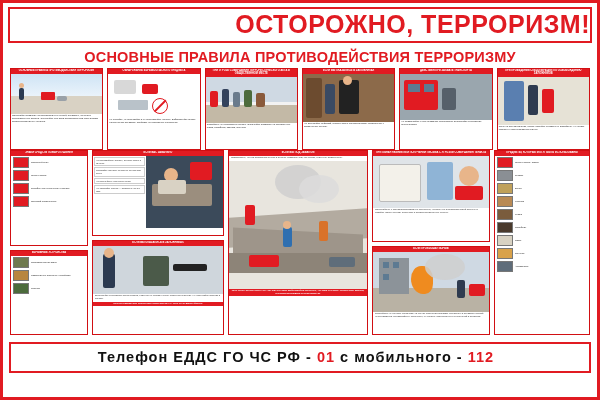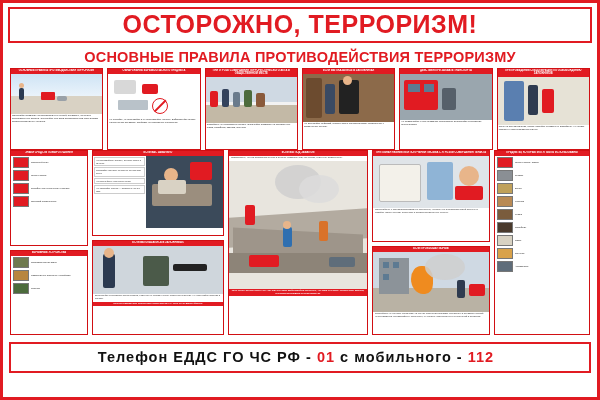--- a/index.html
+++ b/index.html
@@ -1,18 +1,18 @@
 <!DOCTYPE html>
 <html><head>
 <meta charset="utf-8">
 <style>
   html,body{margin:0;padding:0;}
   body{width:600px;height:400px;background:#ffffff;font-family:"Liberation Sans",sans-serif;overflow:hidden;}
   .poster{position:relative;width:600px;height:400px;box-sizing:border-box;border:3px solid #e11b22;background:#ffffff;}
-  .title-bar{margin:4px 5px 0 5px;border:2px solid #e11b22;background:#fff;text-align:center;padding:3px 0 4px 0;}
+  .title-bar{margin:4px 5px 0 5px;border:2px solid #e11b22;background:#fff;text-align:right;padding:3px 0 4px 0;}
   .title-bar .title{font-size:25px;font-weight:bold;color:#e11b22;letter-spacing:0.5px;line-height:1;font-family:"Liberation Sans",sans-serif;}
   .sec-head{text-align:center;font-size:14.5px;font-weight:bold;color:#e11b22;margin:6px 0 3px 0;letter-spacing:0.2px;}
   .sec-head2{text-align:center;font-size:14px;font-weight:bold;color:#e11b22;margin:4px 0 3px 0;letter-spacing:0.2px;}
   .row1{display:flex;gap:4px;padding:0 7px;height:82px;}
   .card{border:1px solid #d10f13;background:#fff;box-sizing:border-box;position:relative;overflow:hidden;}
   .card .hd{background:#e11b22;color:#fff;font-size:2.6px;font-weight:bold;text-align:center;padding:1px 1px;line-height:1.15;}
   .card .bd{font-size:2.4px;color:#222;padding:1px;line-height:1.2;}
   .tiny{font-size:2.3px;line-height:1.15;color:#333;}
   .r1c{flex:1;}
   .body2{display:flex;gap:4px;padding:0 7px;height:185px;}

